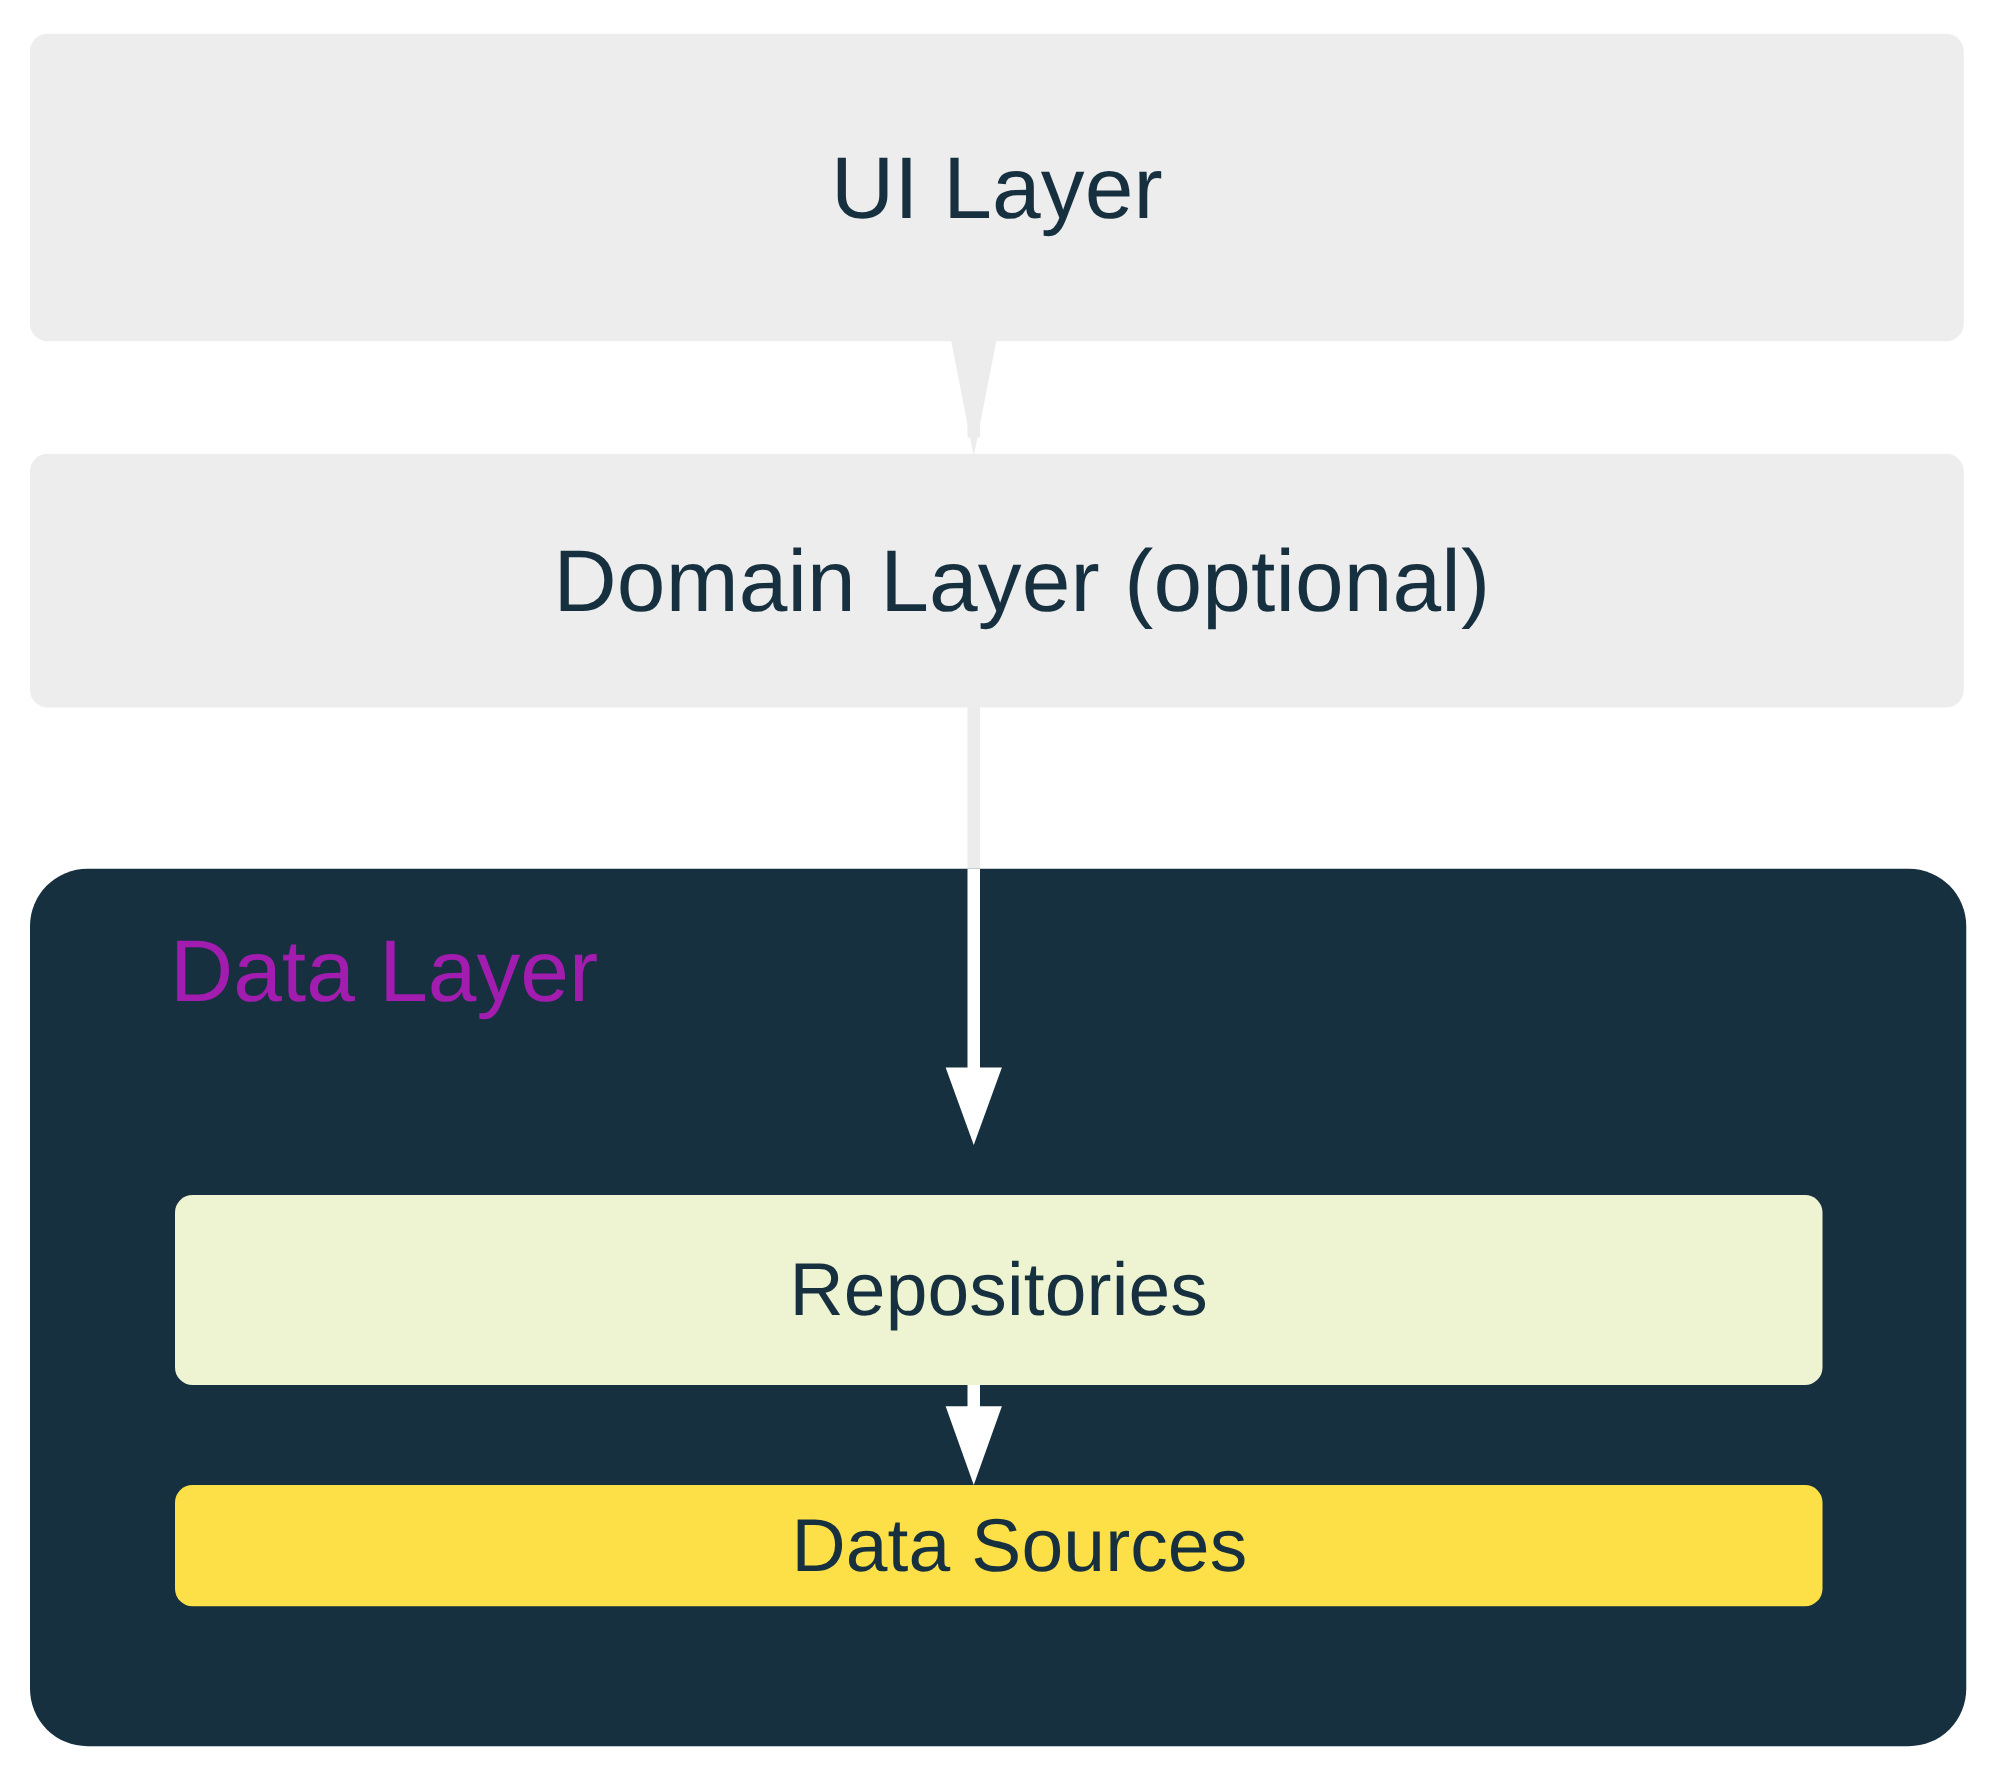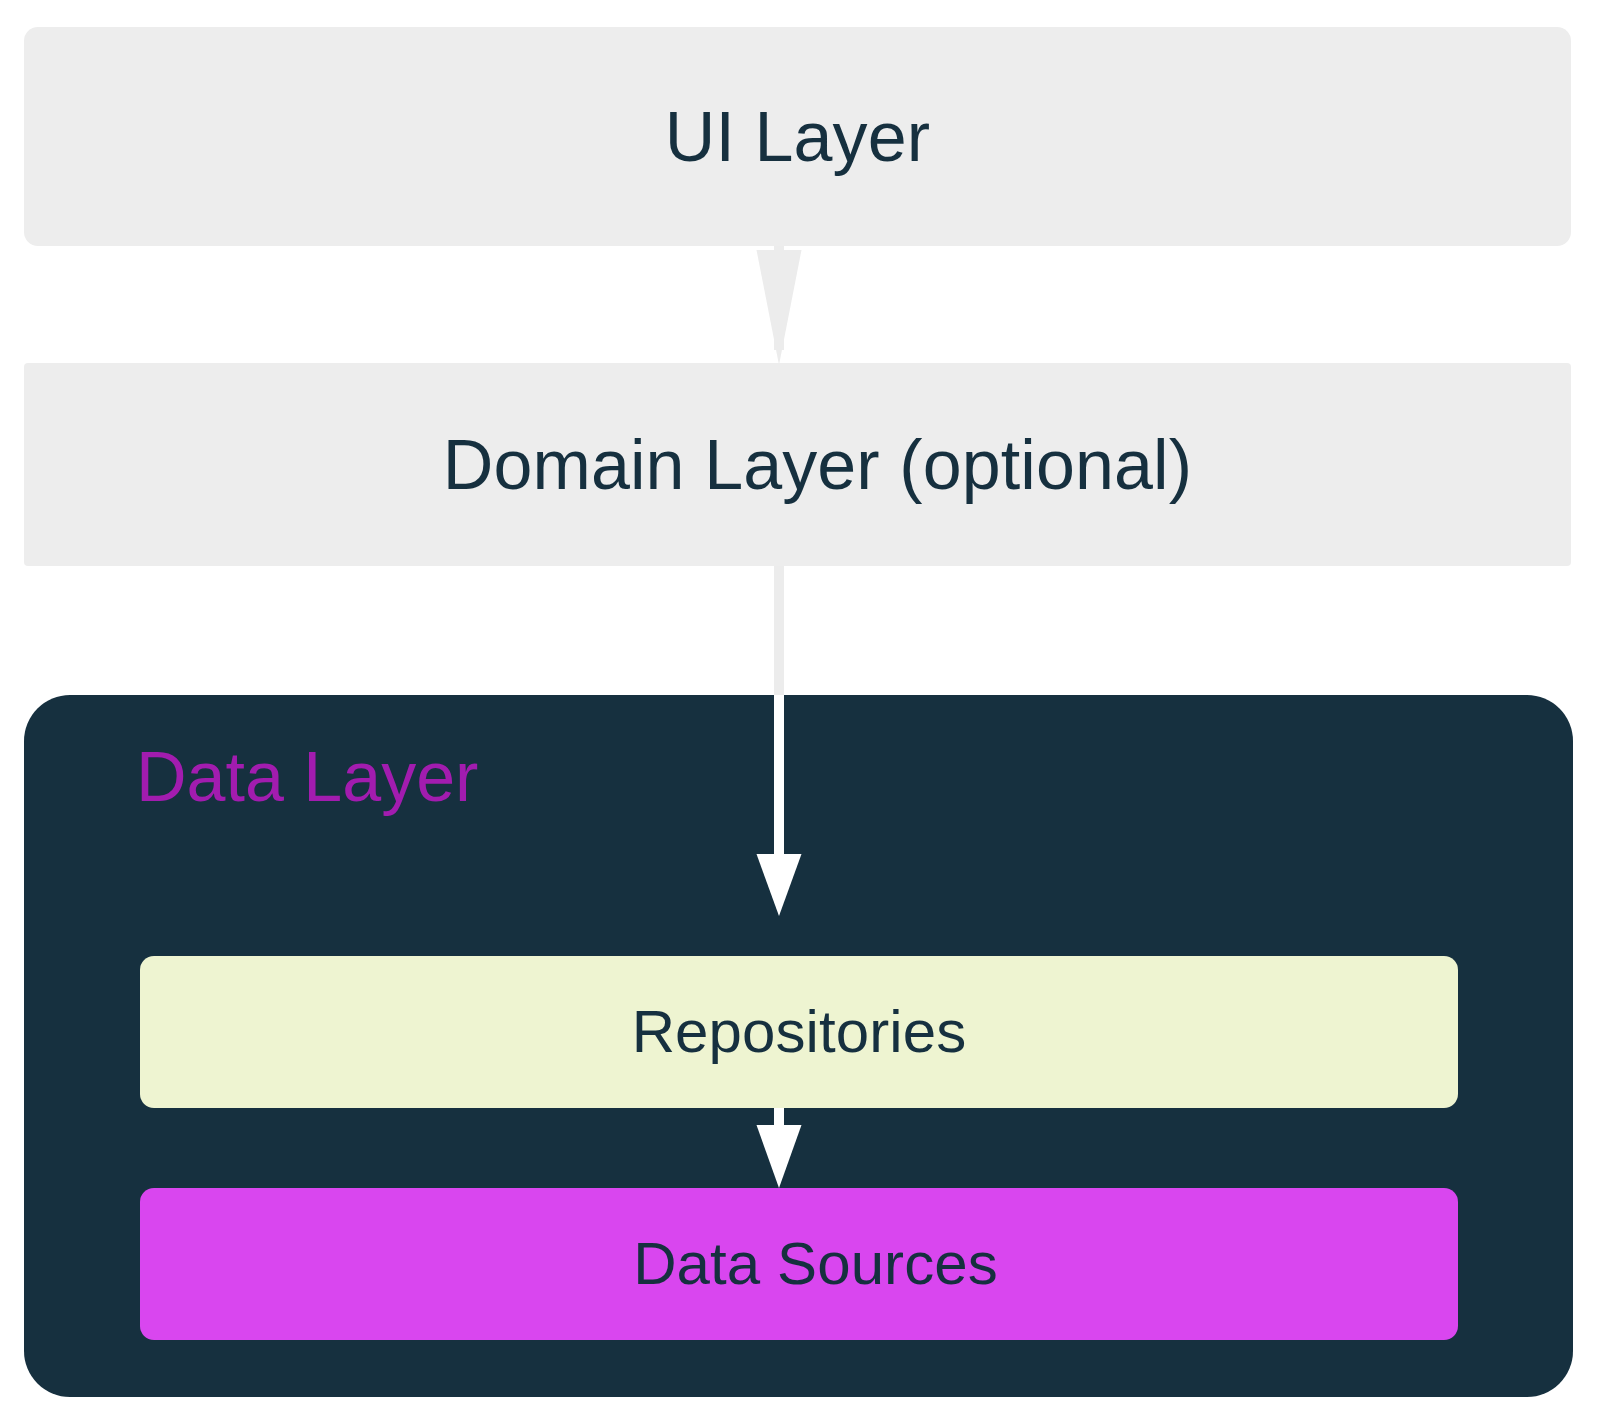--- a/index.html
+++ b/index.html
@@ -31,38 +31,38 @@
     letter-spacing: 0.1px;
     white-space: nowrap;
     line-height: 1;
   }
 
   
   #ui-layer-box {
     left: 24px;
     top: 27px;
     width: 1547px;
-    height: 219px;
+    height: 246px;
     background: #ededed;
     border-radius: 14px;
     z-index: 1;
   }
   #ui-layer-box .layer-label {
     font-size: 70px;
     color: #16303f;
   }
 
   
   #domain-layer-box {
     left: 24px;
     top: 363px;
     width: 1547px;
     height: 203px;
     background: #ededed;
-    border-radius: 4px;
+    border-radius: 14px;
     z-index: 1;
     padding-left: 40px;
   }
   #domain-layer-box .layer-label {
     font-size: 70px;
     color: #16303f;
   }
 
   
   #data-layer-box {
@@ -99,22 +99,22 @@
   #repositories-box .layer-label {
     font-size: 60px;
     color: #16303f;
   }
 
   
   #data-sources-box {
     left: 140px;
     top: 1188px;
     width: 1318px;
-    height: 152px;
-    background: #d946ef;
+    height: 97px;
+    background: #fde047;
     border-radius: 14px;
     z-index: 3;
     padding-left: 33px;
   }
   #data-sources-box .layer-label {
     font-size: 60px;
     color: #16303f;
   }
 
   

